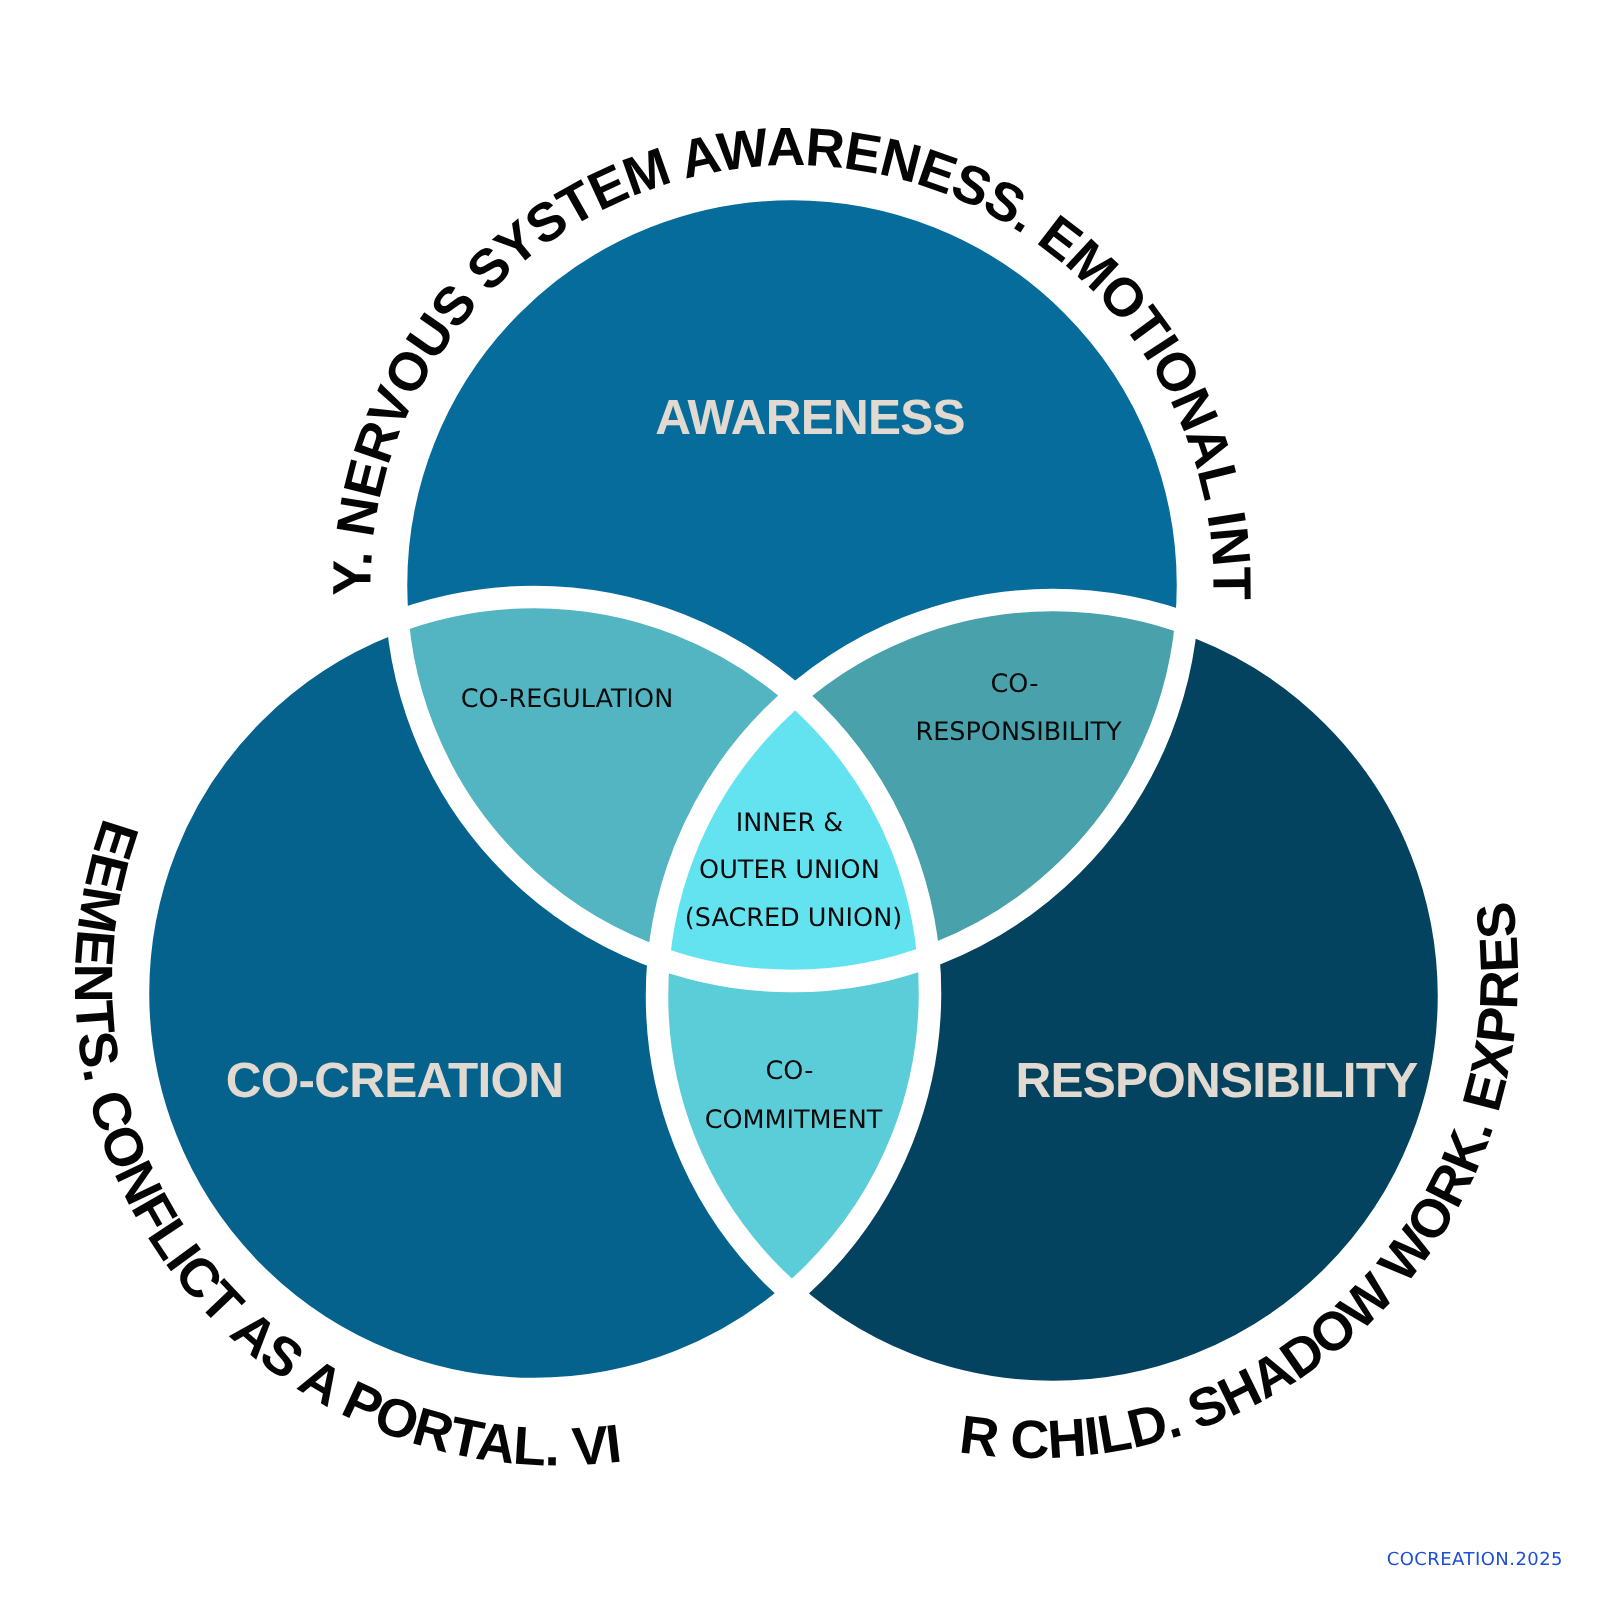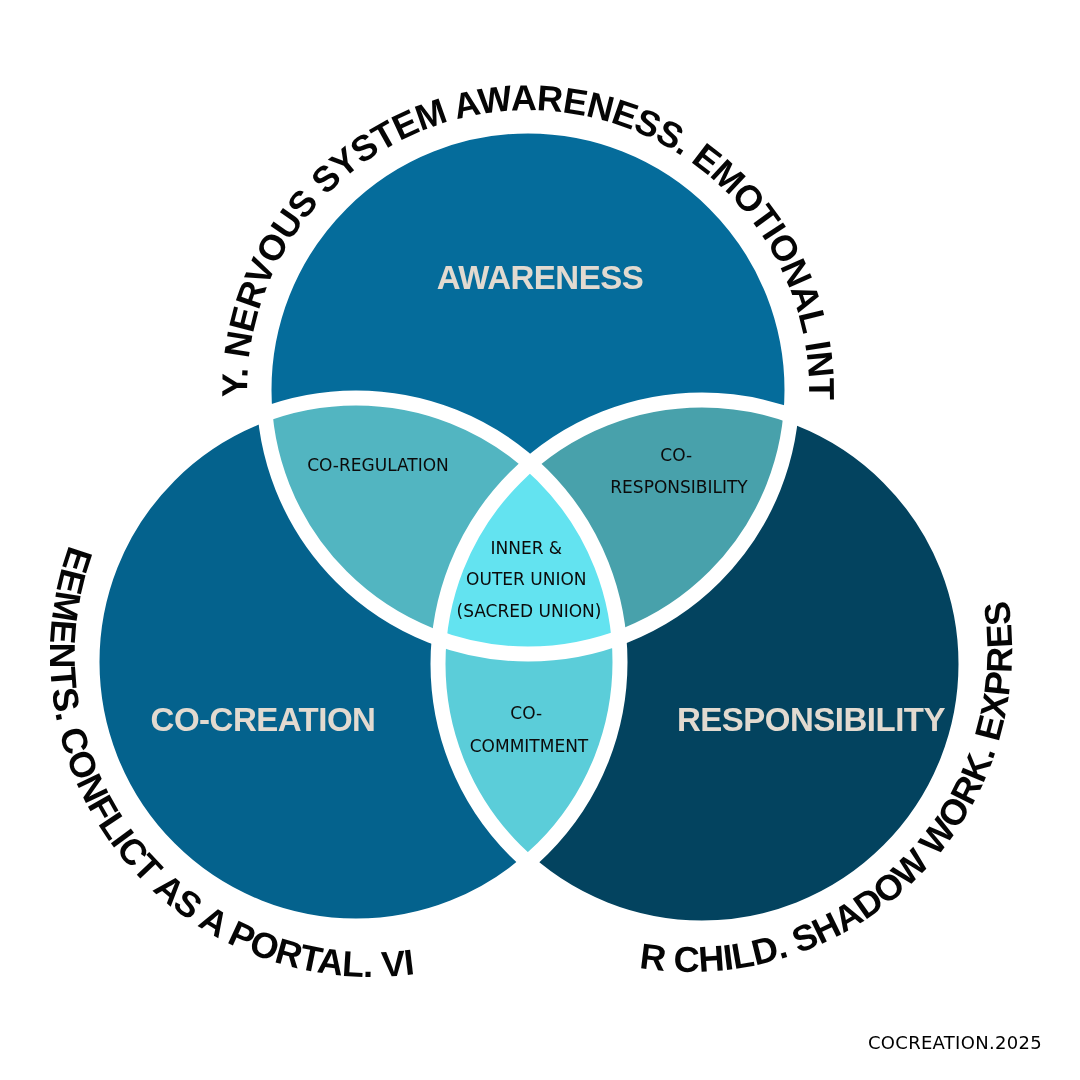--- a/index.html
+++ b/index.html
@@ -1,21 +1,21 @@
 <!DOCTYPE html>
 <html><head>
   <meta charset="utf-8">
   <style>
     html, body { margin: 0; padding: 0; background: #ffffff; }
     body { width: 1080px; height: 1080px; overflow: hidden; position: relative; }
     #venn { position: absolute; left: 0; top: 0; width: 1080px; height: 1080px; }
     .circle-label { font-family: "Liberation Sans", sans-serif; font-weight: bold; font-size: 33px; letter-spacing: -0.5px; }
     .region-label { font-family: "DejaVu Sans", sans-serif; font-size: 17px; fill: #0b0b0b; }
     .arc-text { font-family: "Liberation Sans", sans-serif; font-weight: bold; font-size: 36px; fill: #050505; letter-spacing: -0.5px; }
-    .watermark { position: absolute; right: 38px; top: 1032px; font-family: "DejaVu Sans", sans-serif; font-size: 18px; color: #000000; letter-spacing: 0.3px; }
+    .watermark { position: absolute; right: 38px; top: 1032px; font-family: "DejaVu Sans", sans-serif; font-size: 12px; color: #1d4ed8; letter-spacing: 0.3px; }
   </style>
 </head>
 <body>
 
 <svg id="venn" xmlns="http://www.w3.org/2000/svg" viewBox="0 0 1080 1080">
   <defs>
     <clipPath id="clip-top">
         <circle cx="528" cy="390" r="264"></circle>
       </clipPath>
     <clipPath id="clip-left">

